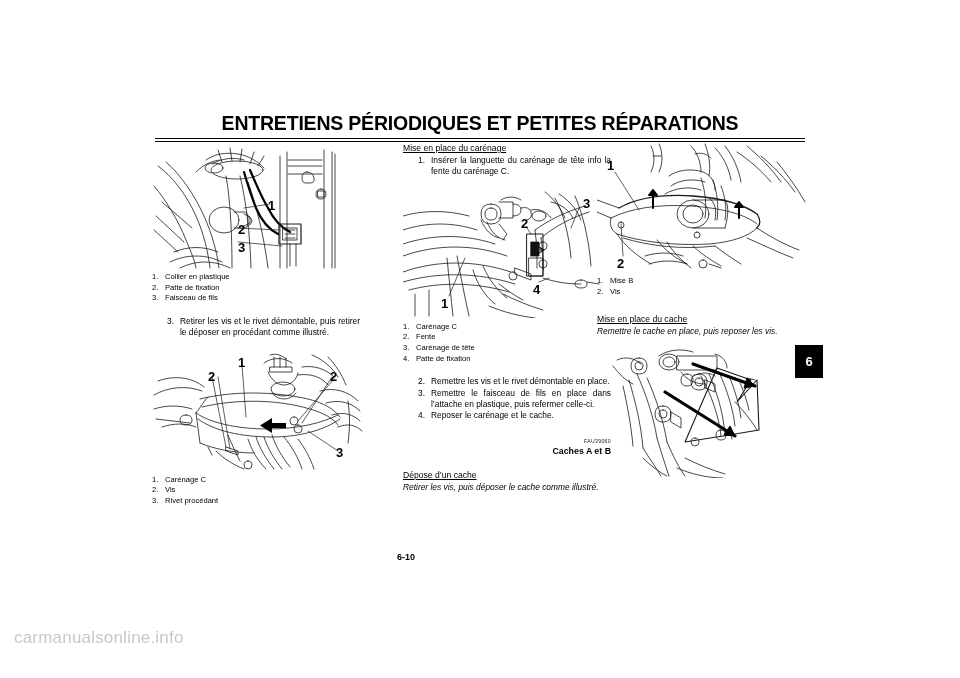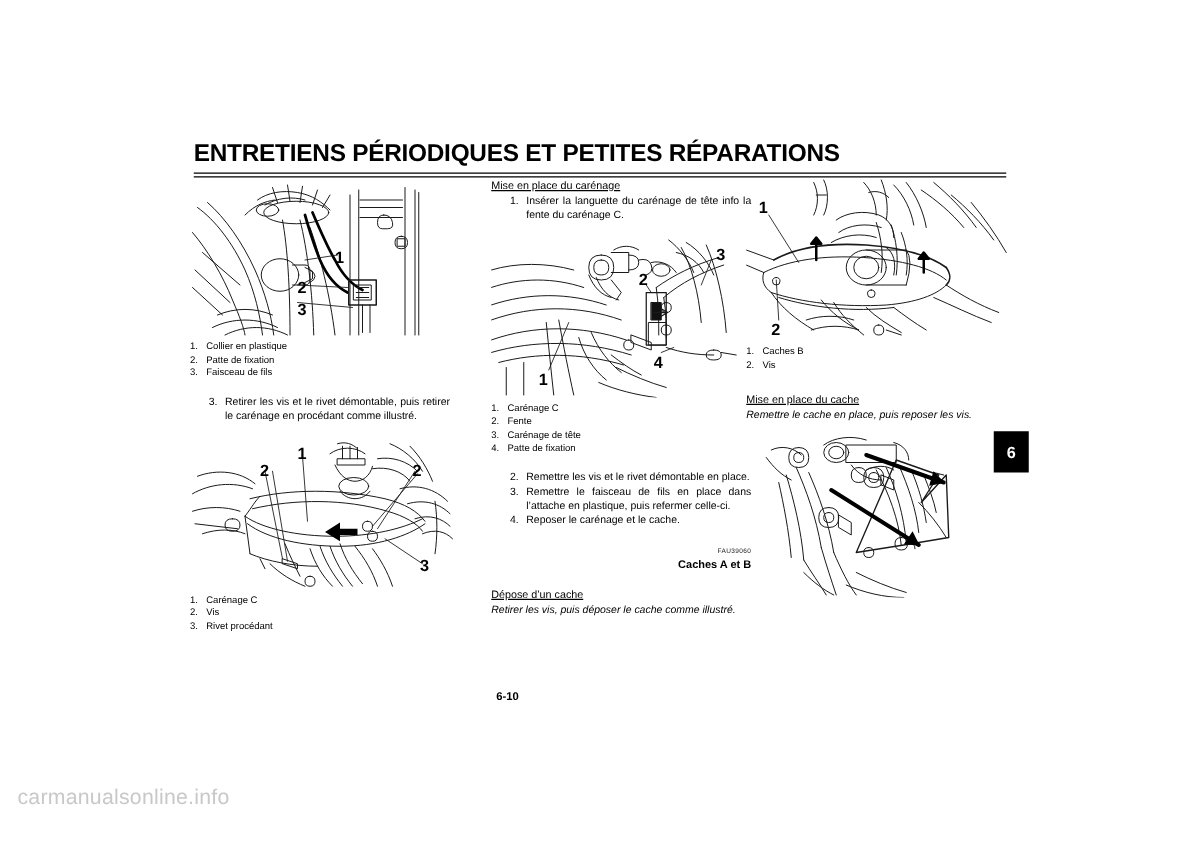--- a/index.html
+++ b/index.html
@@ -25,21 +25,21 @@
   
   .doc-header {
     position: absolute;
     left: 155px;
     top: 112px;
     width: 650px;
   }
   .doc-title {
     font-size: 19.5px;
     font-weight: bold;
-    text-align: left;
+    text-align: center;
     letter-spacing: -0.2px;
     color: #000;
     white-space: nowrap;
   }
   .rule-double {
     margin-top: 3px;
     border-top: 1.6px solid #000;
     height: 3px;
     box-sizing: content-box;
   }
@@ -52,21 +52,21 @@
 
   
   .col {
     position: absolute;
     width: 208px;
     font-size: 8.4px;
     line-height: 11.2px;
     color: #000;
   }
   #col-left  { left: 152px; top: 142px; }
-  #col-mid   { left: 393px; top: 142px; }
+  #col-mid   { left: 403px; top: 142px; }
   #col-right { left: 597px; top: 142px; }
 
   .sub-underline {
     text-decoration: underline;
     font-size: 8.6px;
     line-height: 12px;
     margin-bottom: 1px;
   }
   .bold-head {
     font-weight: bold;
@@ -279,21 +279,21 @@
         <span class="num">3.</span>
         <span>Faisceau de fils</span>
       </li>
     </ul>
 
     <div class="spacer-12"></div>
 
     <ol class="proc">
       <li>
         <span class="num">3.</span>
-        <span>Retirer les vis et le rivet démontable, puis retirer le carénage en procédant comme illustré.</span>
+        <span>Retirer les vis et le rivet démontable, puis retirer le déposer en procédant comme illustré.</span>
       </li>
     </ol>
 
     <div class="spacer-12"></div>
 
     <div class="figure">
       <svg width="212" height="120" viewBox="0 0 212 120" xmlns="http://www.w3.org/2000/svg">
         <g fill="none" stroke="#1a1a1a" stroke-width="0.8" stroke-linecap="round" stroke-linejoin="round">
 
           <path d="M118 4 C124 2 130 4 134 8"></path>
@@ -571,21 +571,21 @@
           <path d="M26 114 L24 82" stroke-width="0.7"></path>
         </g>
         <text class="fig-label" x="10" y="28">1</text>
         <text class="fig-label" x="20" y="126">2</text>
       </svg>
     </div>
 
     <ul class="legend legend-indent" style="margin-top:4px">
       <li>
         <span class="num">1.</span>
-        <span>Caches B</span>
+        <span>Mise B</span>
       </li>
       <li>
         <span class="num">2.</span>
         <span>Vis</span>
       </li>
     </ul>
 
     <div class="spacer-16"></div>
 
     <div class="sub-underline">Mise en place du cache</div>

